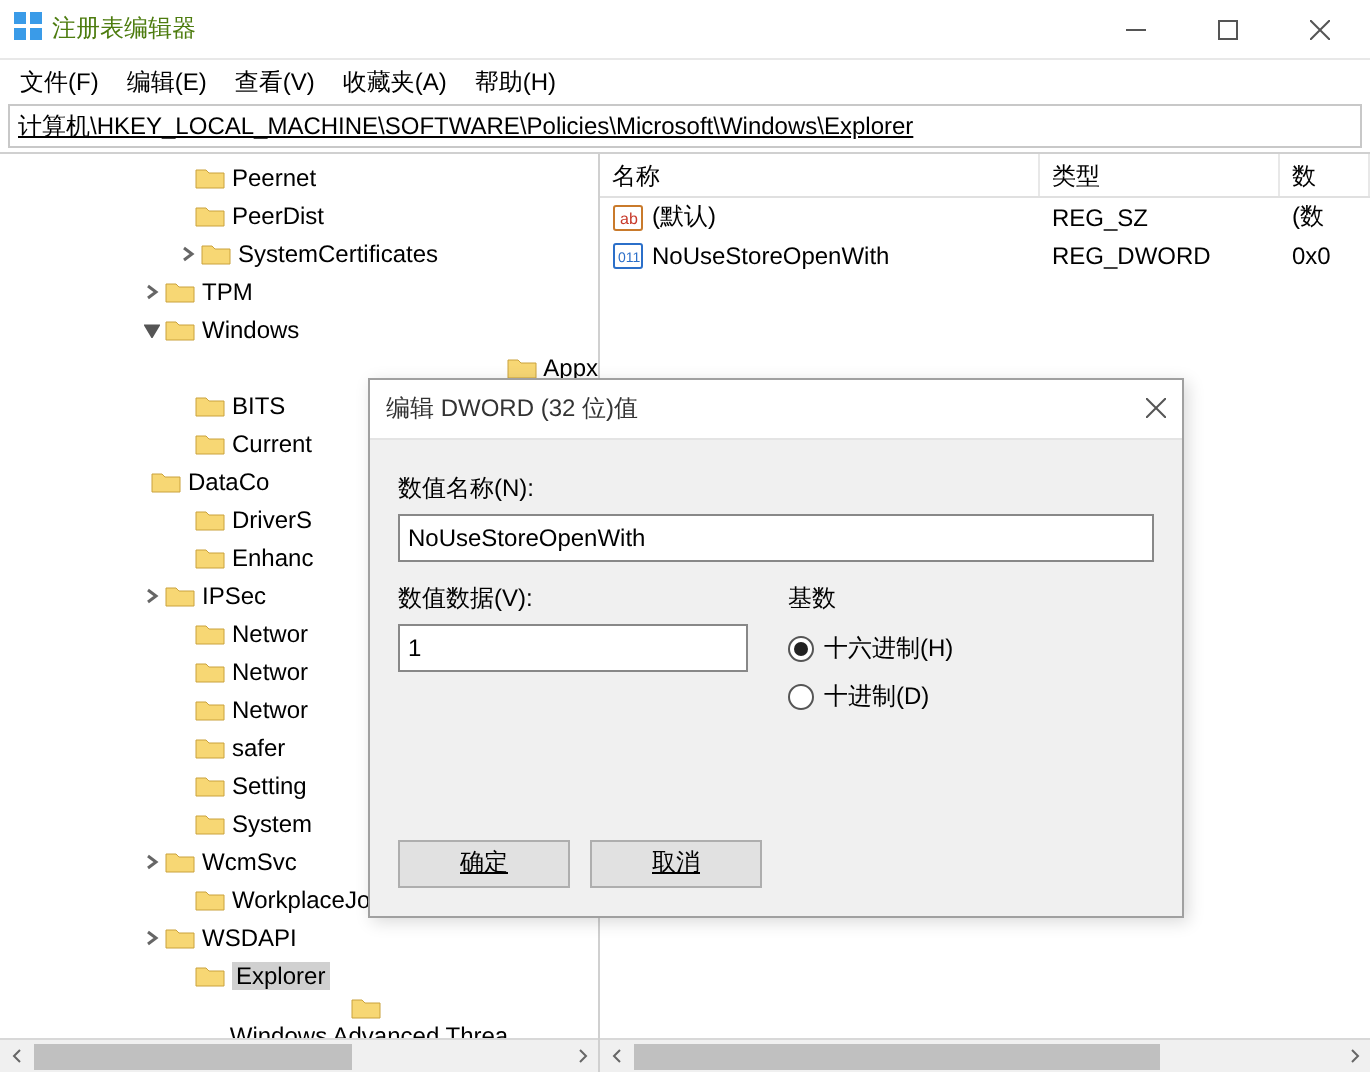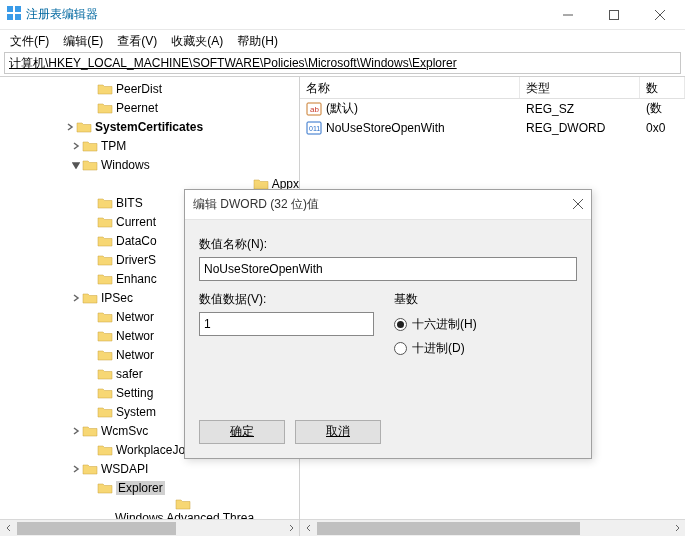--- a/index.html
+++ b/index.html
@@ -1,19 +1,19 @@
 <!DOCTYPE html>
 <html><head>
 <meta charset="utf-8">
 <style>
   * { box-sizing: border-box; font-family: "Microsoft YaHei", "Segoe UI", sans-serif; }
   body { margin: 0; background: #fff; width: 685px; height: 538px; overflow: hidden; font-size: 12px; color: #000; }
 
   .titlebar { height: 30px; display: flex; align-items: center; padding: 0 2px 0 6px; background: #fff; border-bottom: 1px solid #e8e8e8; }
-  .titlebar .title { flex: 1; font-size: 12px; color: #0369a1; padding-left: 4px; }
+  .titlebar .title { flex: 1; font-size: 12px; color: #4d7c0f; padding-left: 4px; }
   .winbtn { width: 46px; height: 30px; display: flex; align-items: center; justify-content: center; color: #333; }
   .winbtn svg { width: 10px; height: 10px; stroke: #555; stroke-width: 1; fill: none; }
 
   .menubar { height: 22px; display: flex; align-items: center; padding: 0 4px; gap: 2px; }
   .menubar .item { padding: 2px 6px; font-size: 12px; }
 
   .addressbar { height: 22px; border: 1px solid #c8c8c8; margin: 0 4px 2px 4px; padding: 2px 4px; font-size: 12px; background: #fff; white-space: nowrap; overflow: hidden; text-decoration: underline; }
 
   .content { position: relative; display: flex; height: calc(100% - 78px); border-top: 1px solid #d0d0d0; }
 
@@ -103,30 +103,30 @@
 
 <div class="content">
 
   <div class="tree-pane">
     <div class="tree-body" id="tree-body">
         <div class="tree-row" style="padding-left: 85px;">
           <span class="twisty"></span>
           <span class="folder-icon"><svg viewBox="0 0 16 14">
               <path d="M1 3 h5 l1.5 1.5 H15 V12 H1 Z" fill="#f7d774" stroke="#caa23d" stroke-width="0.5"></path>
             </svg></span>
+          <span class="label">Peernet</span>
+        </div>
+        <div class="tree-row" style="padding-left: 85px;">
+          <span class="twisty"></span>
+          <span class="folder-icon"><svg viewBox="0 0 16 14">
+              <path d="M1 3 h5 l1.5 1.5 H15 V12 H1 Z" fill="#f7d774" stroke="#caa23d" stroke-width="0.5"></path>
+            </svg></span>
           <span class="label">PeerDist</span>
         </div>
-        <div class="tree-row" style="padding-left: 85px;">
-          <span class="twisty"></span>
-          <span class="folder-icon"><svg viewBox="0 0 16 14">
-              <path d="M1 3 h5 l1.5 1.5 H15 V12 H1 Z" fill="#f7d774" stroke="#caa23d" stroke-width="0.5"></path>
-            </svg></span>
-          <span class="label">Peernet</span>
-        </div>
-        <div class="tree-row" style="padding-left: 64px; font-weight: bold;">
+        <div class="tree-row" style="padding-left: 88px;">
           <span class="twisty">
             <svg viewBox="0 0 8 8">
               <polyline points="2,1 6,4 2,7"></polyline>
             </svg>
           </span>
           <span class="folder-icon"><svg viewBox="0 0 16 14">
               <path d="M1 3 h5 l1.5 1.5 H15 V12 H1 Z" fill="#f7d774" stroke="#caa23d" stroke-width="0.5"></path>
             </svg></span>
           <span class="label">SystemCertificates</span>
         </div>
@@ -166,21 +166,21 @@
             </svg></span>
           <span class="label">BITS</span>
         </div>
         <div class="tree-row" style="padding-left: 85px;">
           <span class="twisty"></span>
           <span class="folder-icon"><svg viewBox="0 0 16 14">
               <path d="M1 3 h5 l1.5 1.5 H15 V12 H1 Z" fill="#f7d774" stroke="#caa23d" stroke-width="0.5"></path>
             </svg></span>
           <span class="label">Current</span>
         </div>
-        <div class="tree-row" style="padding-left: 85px;">
+        <div class="tree-row" style="padding-left: 63px;">
           <span class="twisty"></span>
           <span class="folder-icon"><svg viewBox="0 0 16 14">
               <path d="M1 3 h5 l1.5 1.5 H15 V12 H1 Z" fill="#f7d774" stroke="#caa23d" stroke-width="0.5"></path>
             </svg></span>
           <span class="label">DataCo</span>
         </div>
         <div class="tree-row" style="padding-left: 85px;">
           <span class="twisty"></span>
           <span class="folder-icon"><svg viewBox="0 0 16 14">
               <path d="M1 3 h5 l1.5 1.5 H15 V12 H1 Z" fill="#f7d774" stroke="#caa23d" stroke-width="0.5"></path>

